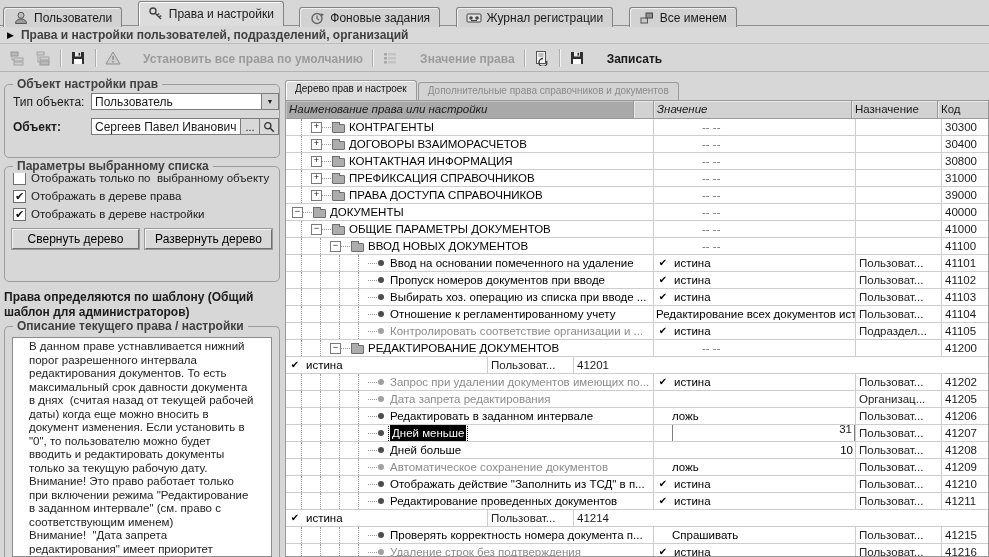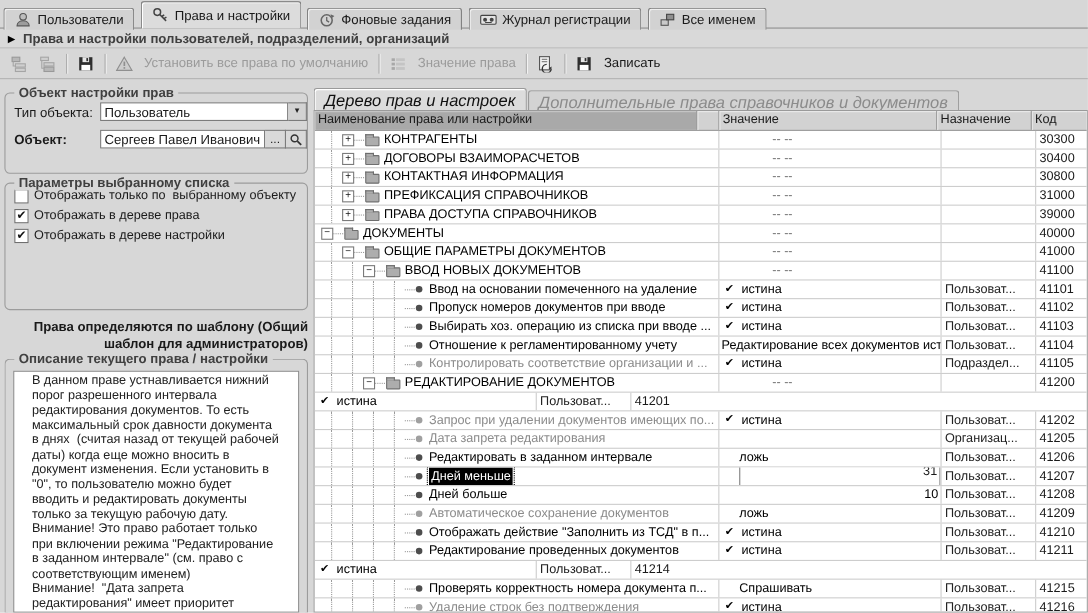--- a/index.html
+++ b/index.html
@@ -7,32 +7,32 @@
     width:989px;height:557px;overflow:hidden;position:relative;
     background:#d7d7d7;
     font-family:"Liberation Sans", sans-serif;
     color:#1a1a1a;
     -webkit-font-smoothing:none;
   }
   
   .tabstrip{position:absolute;left:0;top:0;width:989px;height:26px;border-bottom:1px solid #8f8f8f;padding-left:3px;box-sizing:border-box;}
   .wtab{display:inline-flex;align-items:center;gap:5px;padding:0 9px;background:#d2d2d2;
     border:1px solid #828282;border-bottom:none;border-radius:3px 3px 0 0;font-size:12px;
-    height:20px;margin-right:1px;position:relative;top:5px;box-shadow:inset 1px 1px 0 #efefef;}
+    height:20px;margin-right:11px;position:relative;top:5px;box-shadow:inset 1px 1px 0 #efefef;}
   .wtab.active{background:#dcdcdc;height:24px;top:1px;z-index:2;margin-bottom:-1px;box-shadow:inset 1px 1px 0 #ffffff;}
   .wtab svg{flex:0 0 auto;}
   
   .caption{position:absolute;left:0;top:27px;width:989px;height:17px;background:#d9d9d9;
     border-bottom:1px solid #bdbdbd;display:flex;align-items:center;padding-left:7px;box-sizing:border-box;}
   .caption .arr{font-size:9px;margin-right:7px;color:#000;}
   .caption .cap-text{font-size:12px;font-weight:bold;color:#404040;}
   
   .toolbar{position:absolute;left:0;top:45px;width:989px;height:27px;border-bottom:1px solid #b3b3b3;
     display:flex;align-items:center;padding-left:4px;box-sizing:border-box;}
-  .tbtn{display:inline-flex;align-items:flex-start;gap:10px;padding:2px 4px;font-size:12px;border:1px solid transparent;}
+  .tbtn{display:inline-flex;align-items:flex-end;gap:22px;padding:2px 4px;font-size:12px;border:1px solid transparent;font-weight:bold;}
   .tbtn.disabled{color:#9b9b9b;}
   .tsep{width:1px;height:18px;background:#aeaeae;margin:0 4px;box-shadow:1px 0 0 #f2f2f2;}
   
   .grp{position:absolute;border:1px solid #9c9c9c;border-radius:5px;background:#d7d7d7;box-sizing:border-box;}
   .grp > .legend{position:absolute;top:-8px;left:8px;background:#d7d7d7;padding:0 4px;
     font-weight:bold;font-size:12px;color:#404040;white-space:nowrap;}
   #grp-object{left:4px;top:84px;width:276px;height:74px;}
   #grp-display{left:4px;top:166px;width:276px;height:116px;}
   #grp-desc{left:4px;top:326px;width:276px;height:231px;border-bottom:none;border-radius:5px 5px 0 0;}
   .frow{display:flex;align-items:center;margin:8px 0 0 8px;}
@@ -44,37 +44,37 @@
     display:flex;align-items:center;justify-content:center;font-size:7px;color:#222;box-sizing:border-box;}
   .smallbtn{width:19px;height:17px;background:#d9d9d9;border:1px solid #7c7c7c;border-left:none;
     display:flex;align-items:center;justify-content:center;font-size:11px;box-sizing:border-box;}
   .cbrow{display:flex;align-items:flex-start;margin:5px 6px 0 8px;font-size:11.5px;line-height:13px;white-space:pre-wrap;}
   .cb{width:13px;height:13px;background:#fff;border:1px solid #6f6f6f;flex:0 0 auto;margin-right:5px;
     font-size:11px;line-height:11px;text-align:center;color:#111;box-sizing:border-box;overflow:hidden;}
   .btnrow{display:flex;gap:6px;margin:8px 7px 0 7px;}
   .pbtn{flex:1;height:20px;background:#d8d8d8;border:1px solid;border-color:#f5f5f5 #6f6f6f #6f6f6f #f5f5f5;
     box-shadow:0 0 0 1px #9a9a9a;font-size:12px;display:flex;align-items:center;justify-content:center;
     font-family:"Liberation Sans",sans-serif;}
-  .note{position:absolute;left:4px;top:290px;width:276px;text-align:right;font-size:12px;font-weight:bold;
+  .note{position:absolute;left:4px;top:290px;width:276px;text-align:left;font-size:12px;font-weight:bold;
     color:#1a1a1a;line-height:15px;}
   .descbox{position:absolute;left:7px;top:10px;right:7px;bottom:0;background:#fff;border:1px solid #8c8c8c;
     padding:2px 16px;font-size:11.5px;line-height:13.5px;color:#222;white-space:pre-wrap;overflow:hidden;box-sizing:border-box;}
   
   .rtabs{position:absolute;left:285px;top:81px;height:19px;display:flex;align-items:flex-end;}
-  .ttab{font-size:15px;padding:2px 9px 1px 9px;border:1px solid #9a9a9a;border-bottom:none;
-    border-radius:3px 3px 0 0;background:#d3d3d3;color:#8b8b8b;height:14px;margin-right:1px;font-style:italic;}
+  .ttab{font-size:10px;padding:2px 9px 1px 9px;border:1px solid #9a9a9a;border-bottom:none;
+    border-radius:3px 3px 0 0;background:#d3d3d3;color:#8b8b8b;height:14px;margin-right:1px;}
   .ttab.active{background:#dcdcdc;color:#111;height:16px;box-shadow:inset 1px 1px 0 #fff;z-index:2;}
   .treewrap{position:absolute;left:285px;top:100px;width:704px;height:457px;background:#fff;
     border:1px solid #9a9a9a;box-sizing:border-box;overflow:hidden;}
   .thead{display:flex;height:18px;background:#d2d2d2;border-bottom:1px solid #9a9a9a;box-sizing:border-box;}
   .thead .hc{font-size:11.5px;line-height:17px;padding-left:3px;border-right:1px solid #9a9a9a;
     box-sizing:border-box;white-space:nowrap;overflow:hidden;box-shadow:inset 1px 1px 0 #e8e8e8;}
-  .hc.h-name{width:348px;background:#a9a9a9;box-shadow:inset 1px 1px 0 #c4c4c4;}
+  .hc.h-name{width:348px;background:#a9a9a9;box-shadow:inset 1px 1px 0 #c4c4c4;font-style:italic;}
   .hc.h-blank{width:20px;}
-  .hc.h-value{width:198px;}
+  .hc.h-value{width:198px;font-style:italic;}
   .hc.h-purp{width:86px;}
   .hc.h-code{flex:1;border-right:none;}
   .trow{display:flex;height:17px;line-height:16px;border-bottom:1px solid #cdcdcd;box-sizing:border-box;font-size:11.5px;}
   .cell{box-sizing:border-box;overflow:hidden;white-space:nowrap;}
   .c-name{width:368px;border-right:1px solid #cdcdcd;display:flex;align-items:center;padding-left:6px;}
   .c-val{width:202px;border-right:1px solid #cdcdcd;display:flex;align-items:center;}
   .c-purp{width:86px;border-right:1px solid #cdcdcd;padding-left:3px;color:#222;}
   .c-code{flex:1;padding-left:3px;}
   .guide{display:inline-block;width:19px;height:16px;position:relative;flex:0 0 auto;}
   .guide::before{content:"";position:absolute;left:9px;top:0;bottom:0;border-left:1px dotted #9a9a9a;}
@@ -245,20 +245,24 @@
     <span>Отображать только по  выбранному объекту</span>
   </div>
   <div class="cbrow">
     <span class="cb">✔</span>
     <span>Отображать в дереве права</span>
   </div>
   <div class="cbrow">
     <span class="cb">✔</span>
     <span>Отображать в дереве настройки</span>
   </div>
+  <div class="btnrow">
+    <button class="pbtn">Свернуть дерево</button>
+    <button class="pbtn">Развернуть дерево</button>
+  </div>
 </div>
 
 <div class="note">Права определяются по шаблону (Общий шаблон для администраторов)</div>
 
 <div class="grp" id="grp-desc">
   <div class="legend">Описание текущего права / настройки</div>
   <div class="descbox">В данном праве устнавливается нижний порог разрешенного интервала редактирования документов. То есть максимальный срок давности документа в днях  (считая назад от текущей рабочей даты) когда еще можно вносить в документ изменения. Если установить в "0", то пользователю можно будет вводить и редактировать документы только за текущую рабочую дату.
 Внимание! Это право работает только при включении режима "Редактирование в заданном интервале" (см. право с соответствующим именем)
 Внимание!  "Дата запрета редактирования" имеет приоритет запрещения перед текущим правом.</div>
 </div>

